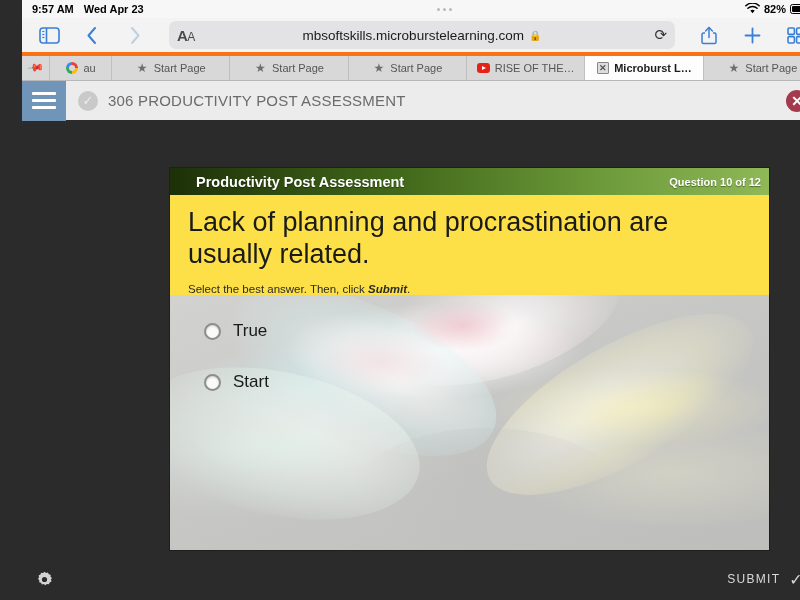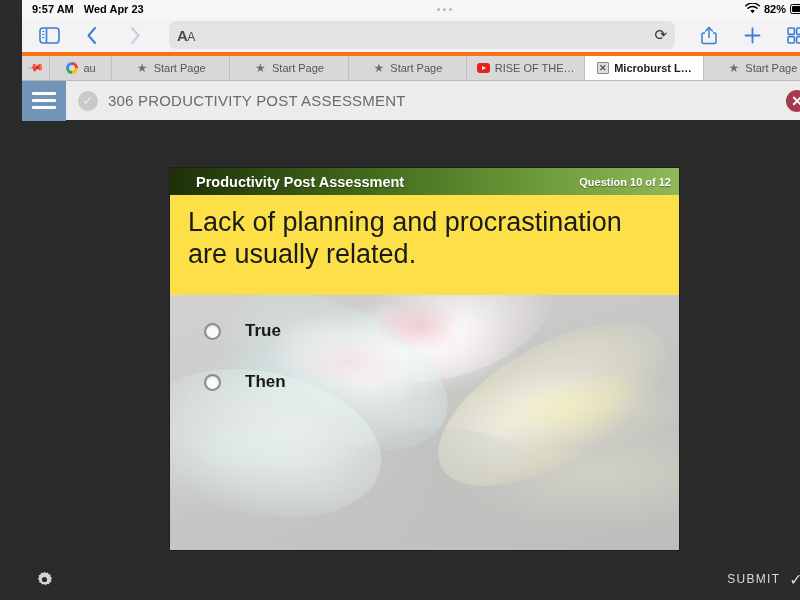--- a/index.html
+++ b/index.html
@@ -151,21 +151,21 @@
 
   
   .stage {
     position: absolute;
     left: 0; top: 121px; right: 0; bottom: 0;
     background: #2b2b2b;
   }
   .slide {
     position: absolute;
     left: 148px; top: 47px;
-    width: 509px; height: 382px;
+    width: 599px; height: 382px;
     background: #fff;
     box-shadow: 0 0 0 1px #1e1e1e;
     overflow: hidden;
   }
   .slide-header {
     height: 27px;
     background: linear-gradient(to right, #1d3008 0%, #41681a 38%, #6d9a3a 72%, #8fb857 100%);
     display: flex; align-items: center;
     padding: 0 8px;
     color: #fff;
@@ -208,23 +208,22 @@
       linear-gradient(160deg, #d2d2d0 0%, #c7c7c5 45%, #bdbdbb 100%);
     overflow: hidden;
   }
   .petal {
     position: absolute;
     border-radius: 50%;
     pointer-events: none;
   }
   .opt {
     position: absolute;
-    display: flex; align-items: center; gap: 24px;
+    display: flex; align-items: center; gap: 12px;
     z-index: 3;
-    font-weight: bold;
   }
   .radio {
     width: 17px; height: 17px; border-radius: 50%;
     background: #fafafa;
     border: 2px solid #8d8d8d;
     box-shadow: inset 0 1px 2px rgba(0,0,0,.18);
     flex: none;
   }
   .opt-label { font-size: 17px; color: #1a1a1a; }
 
@@ -294,20 +293,24 @@
         </svg>
     </div>
     <div class="tb-icon dim">
       <svg width="12" height="19" viewBox="0 0 12 19">
           <polyline points="3,2 9.5,9.5 3,17" fill="none" stroke="#c0cfdf" stroke-width="2" stroke-linecap="round" stroke-linejoin="round"></polyline>
         </svg>
     </div>
 
     <div class="urlbar">
       <span class="aa"><b>A</b>A</span>
+      <span class="url-text">
+        <span>mbsoftskills.microburstelearning.com</span>
+        <span class="lock">🔒</span>
+      </span>
       <span class="reload">⟳</span>
     </div>
 
     <div class="tb-icon">
       <svg width="16" height="19" viewBox="0 0 16 19">
         <path d="M4 7 H2.5 a1.5 1.5 0 0 0 -1.5 1.5 V16 a1.5 1.5 0 0 0 1.5 1.5 H13.5 A1.5 1.5 0 0 0 15 16 V8.5 A1.5 1.5 0 0 0 13.5 7 H12" fill="none" stroke="#3a7fd5" stroke-width="1.5"></path>
         <line x1="8" y1="1.5" x2="8" y2="11.5" stroke="#3a7fd5" stroke-width="1.5" stroke-linecap="round"></line>
         <polyline points="4.6,5 8,1.5 11.4,5" fill="none" stroke="#3a7fd5" stroke-width="1.5" stroke-linecap="round" stroke-linejoin="round"></polyline>
       </svg>
     </div>
@@ -392,41 +395,42 @@
 
     <div class="slide">
 
       <div class="slide-header">
         <div class="st">Productivity Post Assessment</div>
         <div class="qn">Question 10 of 12</div>
       </div>
 
       <div class="slide-white">
         <div class="qtext">Lack of planning and procrastination are usually related.</div>
+        <div class="qhint"><span>Select the best answer. Then, click </span><i>Submit</i><span>.</span></div>
       </div>
 
       <div class="slide-body">
 
         <div class="petal" style="left:34%;top:-14%;width:42%;height:46%;background:radial-gradient(ellipse at 50% 60%, rgba(255,255,255,.9) 0%, rgba(255,245,248,.35) 45%, rgba(255,255,255,0) 72%);transform:rotate(-18deg);"></div>
         <div class="petal" style="left:8%;top:4%;width:48%;height:52%;background:radial-gradient(ellipse at 60% 45%, rgba(255,255,255,.75) 0%, rgba(216,244,244,.3) 48%, rgba(255,255,255,0) 74%);transform:rotate(24deg);"></div>
         <div class="petal" style="left:50%;top:20%;width:50%;height:46%;background:radial-gradient(ellipse at 35% 45%, rgba(255,255,255,.62) 0%, rgba(250,246,200,.34) 50%, rgba(255,255,255,0) 76%);transform:rotate(-30deg);"></div>
         <div class="petal" style="left:-6%;top:30%;width:48%;height:56%;background:radial-gradient(ellipse at 62% 38%, rgba(255,255,255,.58) 0%, rgba(235,248,238,.3) 50%, rgba(255,255,255,0) 76%);transform:rotate(12deg);"></div>
         <div class="petal" style="left:40%;top:2%;width:18%;height:20%;background:radial-gradient(ellipse at 50% 50%, rgba(234,160,172,.42) 0%, rgba(234,160,172,0) 70%);"></div>
         <div class="petal" style="left:24%;top:14%;width:22%;height:24%;background:radial-gradient(ellipse at 50% 50%, rgba(236,178,186,.28) 0%, rgba(236,178,186,0) 70%);"></div>
         <div class="petal" style="left:58%;top:34%;width:34%;height:22%;background:radial-gradient(ellipse at 50% 50%, rgba(246,238,168,.38) 0%, rgba(246,238,168,0) 72%);transform:rotate(-16deg);"></div>
         <div class="petal" style="left:4%;top:46%;width:30%;height:26%;background:radial-gradient(ellipse at 50% 50%, rgba(220,242,230,.38) 0%, rgba(220,242,230,0) 72%);"></div>
         <div class="petal" style="left:30%;top:52%;width:46%;height:54%;background:radial-gradient(ellipse at 50% 30%, rgba(186,186,186,.30) 0%, rgba(186,186,186,0) 70%);"></div>
 
         <div class="opt" style="left:34px;top:26px;">
           <span class="radio"></span>
           <span class="opt-label">True</span>
         </div>
         <div class="opt" style="left:34px;top:77px;">
           <span class="radio"></span>
-          <span class="opt-label">Then</span>
+          <span class="opt-label">Start</span>
         </div>
       </div>
     </div>
 
     <div class="bottombar">
       <div class="gear">
         <svg width="17" height="17" viewBox="0 0 17 17">
           <path d="M8.5 0.8 l1.5 1.3 1.9 -0.5 0.9 1.7 1.9 0.4 -0.2 2 1.5 1.3 -1.1 1.6 0.6 1.9 -1.8 0.9 -0.8 1.8 -2 -0.2 -1.6 1.2 -1.5 -1.2 -1.9 0.5 -0.9 -1.8 -1.9 -0.5 0.3 -1.9 -1.4 -1.4 1.1 -1.6 -0.5 -1.9 1.8 -0.8 0.8 -1.8 1.9 0.2 z" fill="#d4d4d4"></path>
           <circle cx="8.5" cy="8.5" r="2.6" fill="#2b2b2b"></circle>
         </svg>

